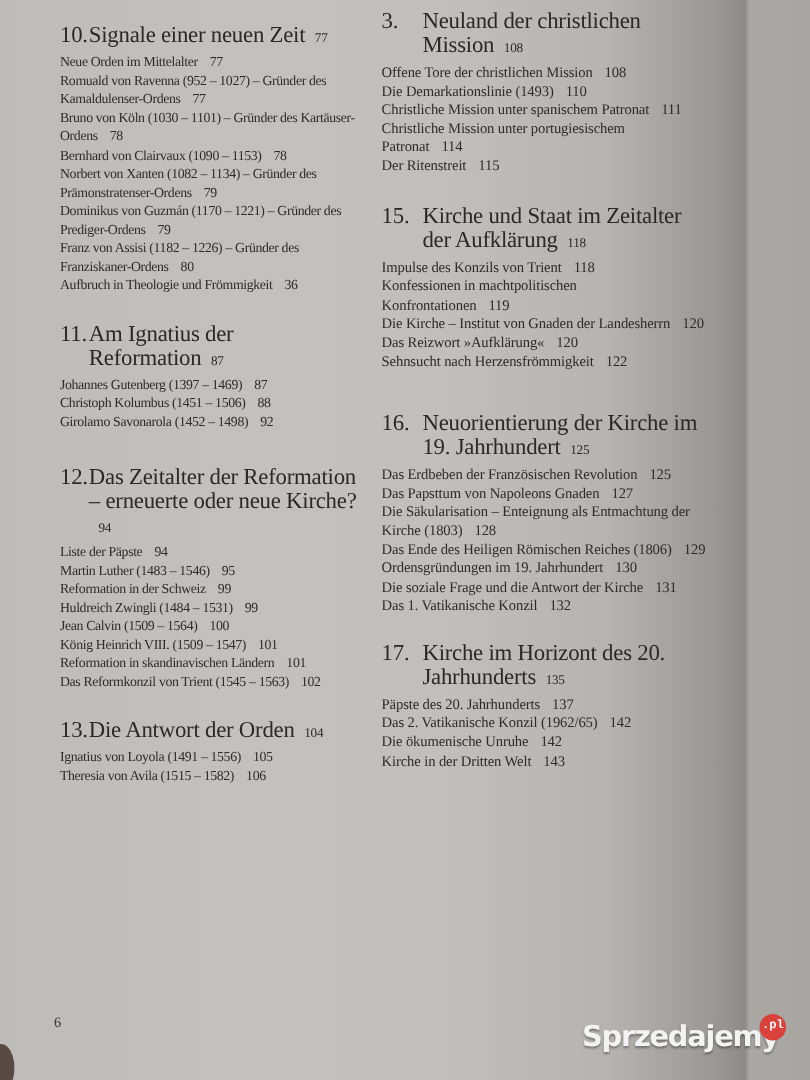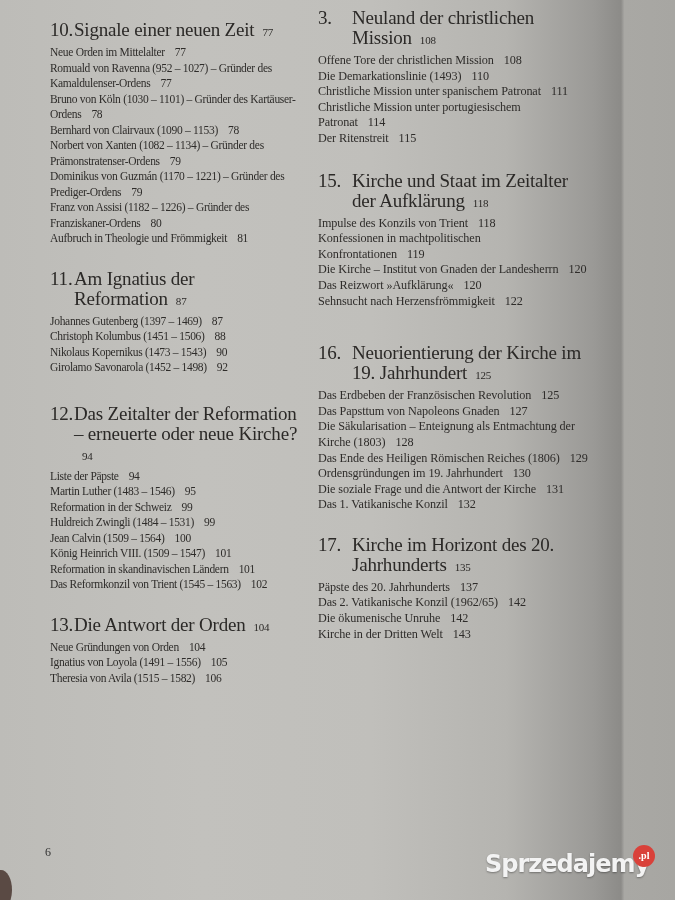--- a/index.html
+++ b/index.html
@@ -36,21 +36,21 @@
   }
   .watermark {
     position: absolute; left: 485px; top: 850px;
     font-family: "DejaVu Sans", sans-serif; font-weight: bold; font-size: 24px;
     color: #f3f3f3; letter-spacing: -1px;
     text-shadow: 0 1px 2px rgba(0,0,0,0.35);
   }
   .wm-badge {
     position: absolute; left: 633px; top: 845px; width: 22px; height: 22px;
     border-radius: 50%; background: #d9413a; color: #fff;
-    font-family: Liberation Serif, serif; font-weight: bold; font-size: 10px;
+    font-family: Liberation Mono, monospace; font-weight: bold; font-size: 10px;
     text-align: center; line-height: 22px;
   }
   .thumb {
     position: absolute; left: -10px; top: 870px; width: 22px; height: 40px;
     background: #5a4a44; border-radius: 50%;
   }
 </style>
 </head>
 <body>
 
@@ -64,33 +64,32 @@
         <span class="chap-title"><span>Signale einer neuen Zeit</span><span class="chap-page">77</span></span>
       </div>
       <div class="entries">
         <div class="entry"><span>Neue Orden im Mittelalter</span><span class="pg">77</span></div>
         <div class="entry"><span>Romuald von Ravenna (952 – 1027) – Gründer des Kamaldulenser-Ordens</span><span class="pg">77</span></div>
         <div class="entry"><span>Bruno von Köln (1030 – 1101) – Gründer des Kartäuser-Ordens</span><span class="pg">78</span></div>
         <div class="entry"><span>Bernhard von Clairvaux (1090 – 1153)</span><span class="pg">78</span></div>
         <div class="entry"><span>Norbert von Xanten (1082 – 1134) – Gründer des Prämonstratenser-Ordens</span><span class="pg">79</span></div>
         <div class="entry"><span>Dominikus von Guzmán (1170 – 1221) – Gründer des Prediger-Ordens</span><span class="pg">79</span></div>
         <div class="entry"><span>Franz von Assisi (1182 – 1226) – Gründer des Franziskaner-Ordens</span><span class="pg">80</span></div>
-        <div class="entry"><span>Aufbruch in Theologie und Frömmigkeit</span><span class="pg">81</span></div>
+        <div class="entry"><span>Aufbruch in Theologie und Frömmigkeit</span><span class="pg">36</span></div>
       </div>
     </div>
 
     <div class="chapter" style="">
       <div class="chap-head">
         <span class="chap-num">11.</span>
         <span class="chap-title"><span>Am Ignatius der Reformation</span><span class="chap-page">87</span></span>
       </div>
       <div class="entries">
         <div class="entry"><span>Johannes Gutenberg (1397 – 1469)</span><span class="pg">87</span></div>
         <div class="entry"><span>Christoph Kolumbus (1451 – 1506)</span><span class="pg">88</span></div>
-        <div class="entry"><span>Nikolaus Kopernikus (1473 – 1543)</span><span class="pg">90</span></div>
         <div class="entry"><span>Girolamo Savonarola (1452 – 1498)</span><span class="pg">92</span></div>
       </div>
     </div>
 
     <div class="chapter" style="margin-top:28px">
       <div class="chap-head">
         <span class="chap-num">12.</span>
         <span class="chap-title"><span>Das Zeitalter der Reformation – erneuerte oder neue Kirche?</span><span class="chap-page">94</span></span>
       </div>
       <div class="entries">
@@ -104,21 +103,20 @@
         <div class="entry"><span>Das Reformkonzil von Trient (1545 – 1563)</span><span class="pg">102</span></div>
       </div>
     </div>
 
     <div class="chapter" style="margin-top:20px">
       <div class="chap-head">
         <span class="chap-num">13.</span>
         <span class="chap-title"><span>Die Antwort der Orden</span><span class="chap-page">104</span></span>
       </div>
       <div class="entries">
-        <div class="entry"><span>Neue Gründungen von Orden</span><span class="pg">104</span></div>
         <div class="entry"><span>Ignatius von Loyola (1491 – 1556)</span><span class="pg">105</span></div>
         <div class="entry"><span>Theresia von Avila (1515 – 1582)</span><span class="pg">106</span></div>
       </div>
     </div>
   </div>
 
   <div class="col right">
 
     <div class="chapter">
       <div class="chap-head">

